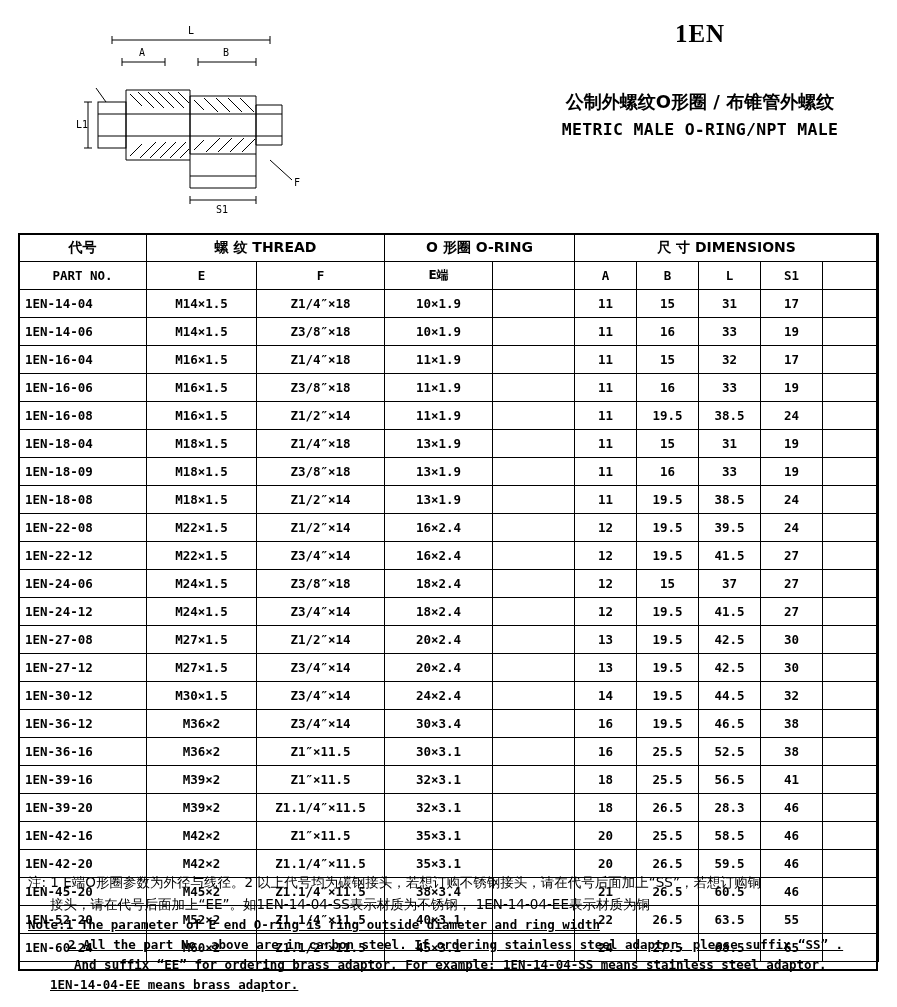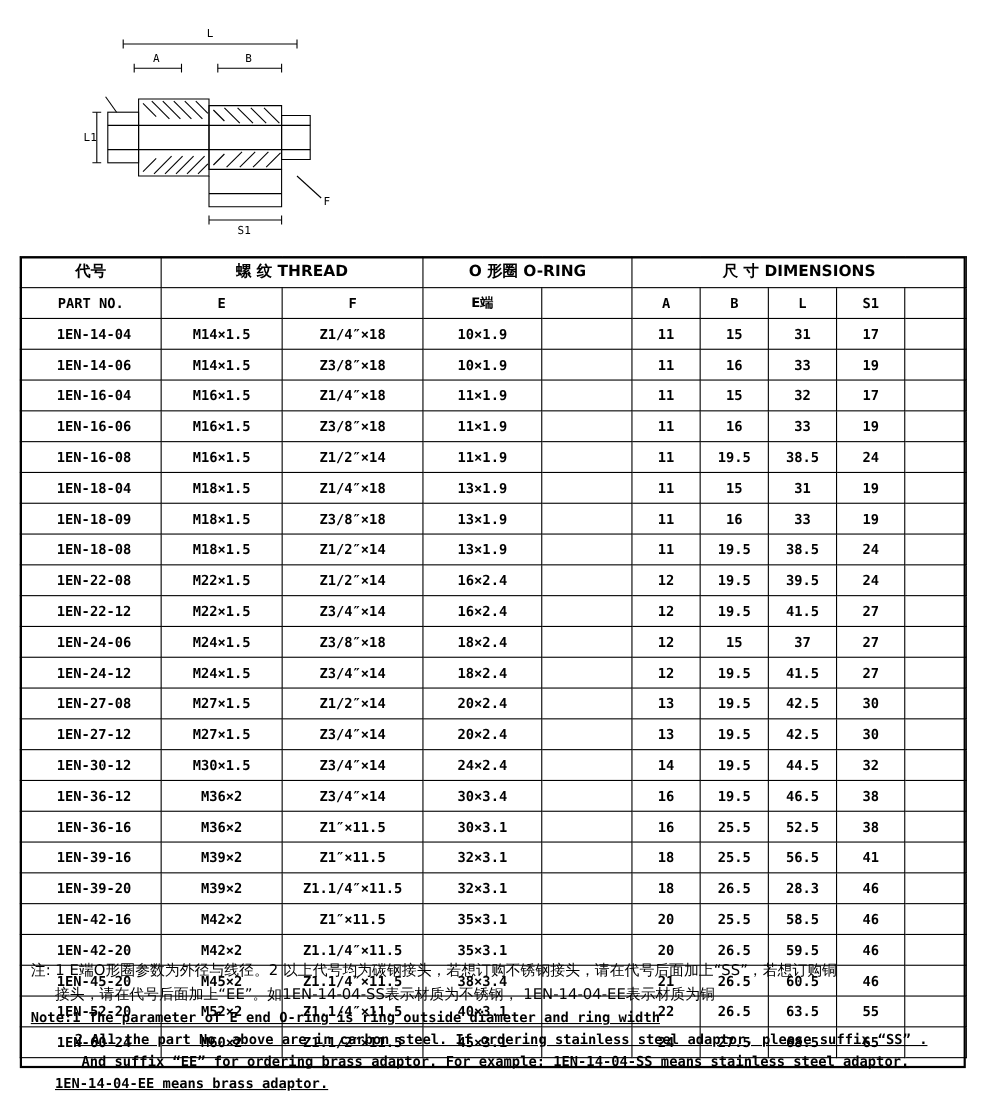--- a/index.html
+++ b/index.html
@@ -84,21 +84,21 @@
     line-height: 27px;
     white-space: nowrap;
     overflow: hidden;
   }
   table.spec td.cn {
     font-family: "DejaVu Sans", sans-serif;
     font-size: 12px;
     font-weight: bold;
   }
   table.spec td.partno {
-    text-align: center;
+    text-align: left;
     padding-left: 6px;
     font-size: 12.5px;
   }
   table.spec td.grouphdr {
     font-size: 14px;
   }
   table.spec td.blank {
     border-left: 1px solid #000;
   }
   
@@ -217,20 +217,25 @@
         </g>
         <text x="118" y="24">L</text>
         <text x="69" y="46">A</text>
         <text x="153" y="46">B</text>
         <text x="6" y="118">L1</text>
         <text x="224" y="176">F</text>
         <text x="146" y="203">S1</text>
       </svg>
     </div>
 
+    <div class="title-block">
+      <div class="code-title">1EN</div>
+      <div class="cn-title">公制外螺纹O形圈 / 布锥管外螺纹</div>
+      <div class="en-title">METRIC MALE O-RING/NPT MALE</div>
+    </div>
   </div>
 
   <div class="tbl-wrap">
     <table class="spec">
       <colgroup>
         <col style="width:128px">
         <col style="width:110px">
         <col style="width:128px">
         <col style="width:108px">
         <col style="width:82px">

